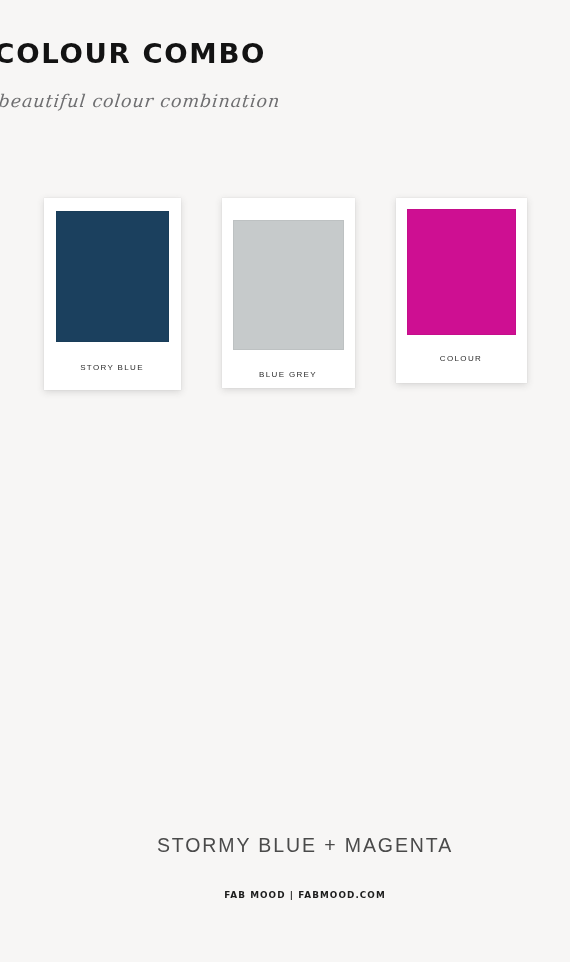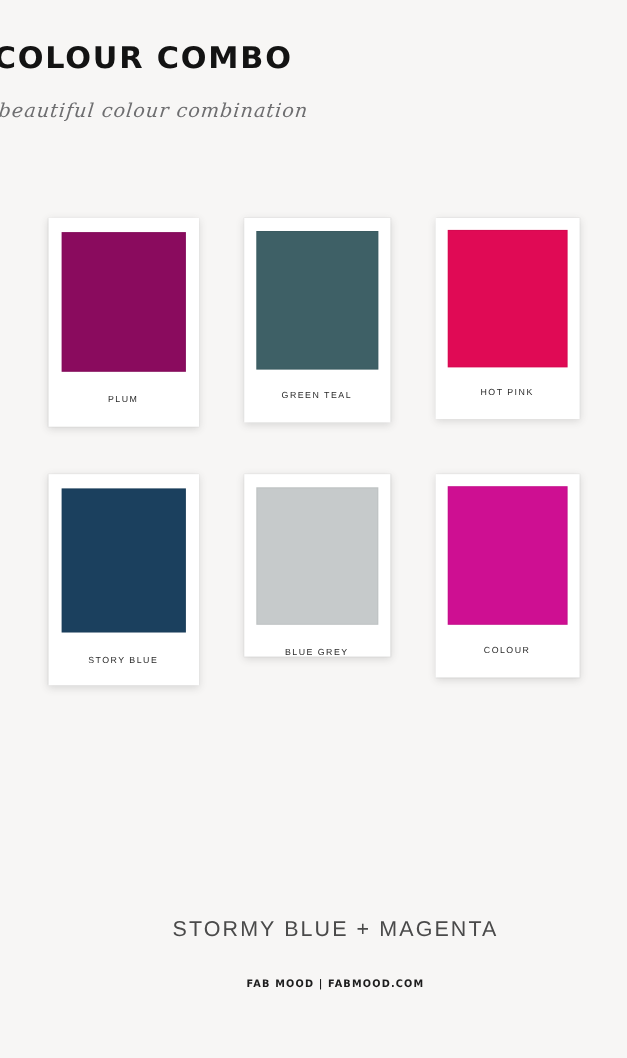--- a/index.html
+++ b/index.html
@@ -100,21 +100,21 @@
   .card-1 .card-label  { margin-top: 20px; }
 
   .card-2 { width: 131px; padding: 11px 11px 0 11px; height: 183px; }
   .card-2 .card-swatch { width: 109px; height: 125px; }
   .card-2 .card-label  { margin-top: 19px; }
 
   .card-3 { width: 137px; padding: 13px 12px 0 12px; height: 192px; }
   .card-3 .card-swatch { width: 113px; height: 131px; }
   .card-3 .card-label  { margin-top: 22px; }
 
-  .card-4 { width: 133px; padding: 12px 11px 0 11px; height: 166px; }
+  .card-4 { width: 133px; padding: 12px 11px 0 11px; height: 190px; justify-content: center; }
   .card-4 .card-swatch { width: 111px; height: 130px; }
   .card-4 .card-label  { margin-top: 21px; }
 
   .card-5 { width: 131px; padding: 11px 11px 0 11px; height: 185px; }
   .card-5 .card-swatch { width: 109px; height: 126px; }
   .card-5 .card-label  { margin-top: 20px; }
 
   
   .footer {
     position: absolute;
@@ -150,38 +150,20 @@
 
 <div class="page">
 
   <div class="header">
     <h1 class="title">COLOUR COMBO</h1>
     <p class="subtitle">beautiful colour combination</p>
   </div>
 
   <div class="grid">
 
-    <div class="row">
-
-      <div class="card card-0">
-        <span class="card-swatch" style="background-color: rgb(138, 11, 94);"></span>
-        <span class="card-label">PLUM</span>
-      </div>
-
-      <div class="card card-1">
-        <span class="card-swatch" style="background-color: rgb(62, 96, 102);"></span>
-        <span class="card-label">GREEN TEAL</span>
-      </div>
-
-      <div class="card card-2">
-        <span class="card-swatch" style="background-color: rgb(224, 10, 85);"></span>
-        <span class="card-label">HOT PINK</span>
-      </div>
-
-    </div>
 
     <div class="row">
 
       <div class="card card-3">
         <span class="card-swatch" style="background-color: rgb(27, 64, 94);"></span>
         <span class="card-label">STORY BLUE</span>
       </div>
 
       <div class="card card-4">
         <span class="card-swatch" style="background-color: rgb(198, 202, 203);"></span>

